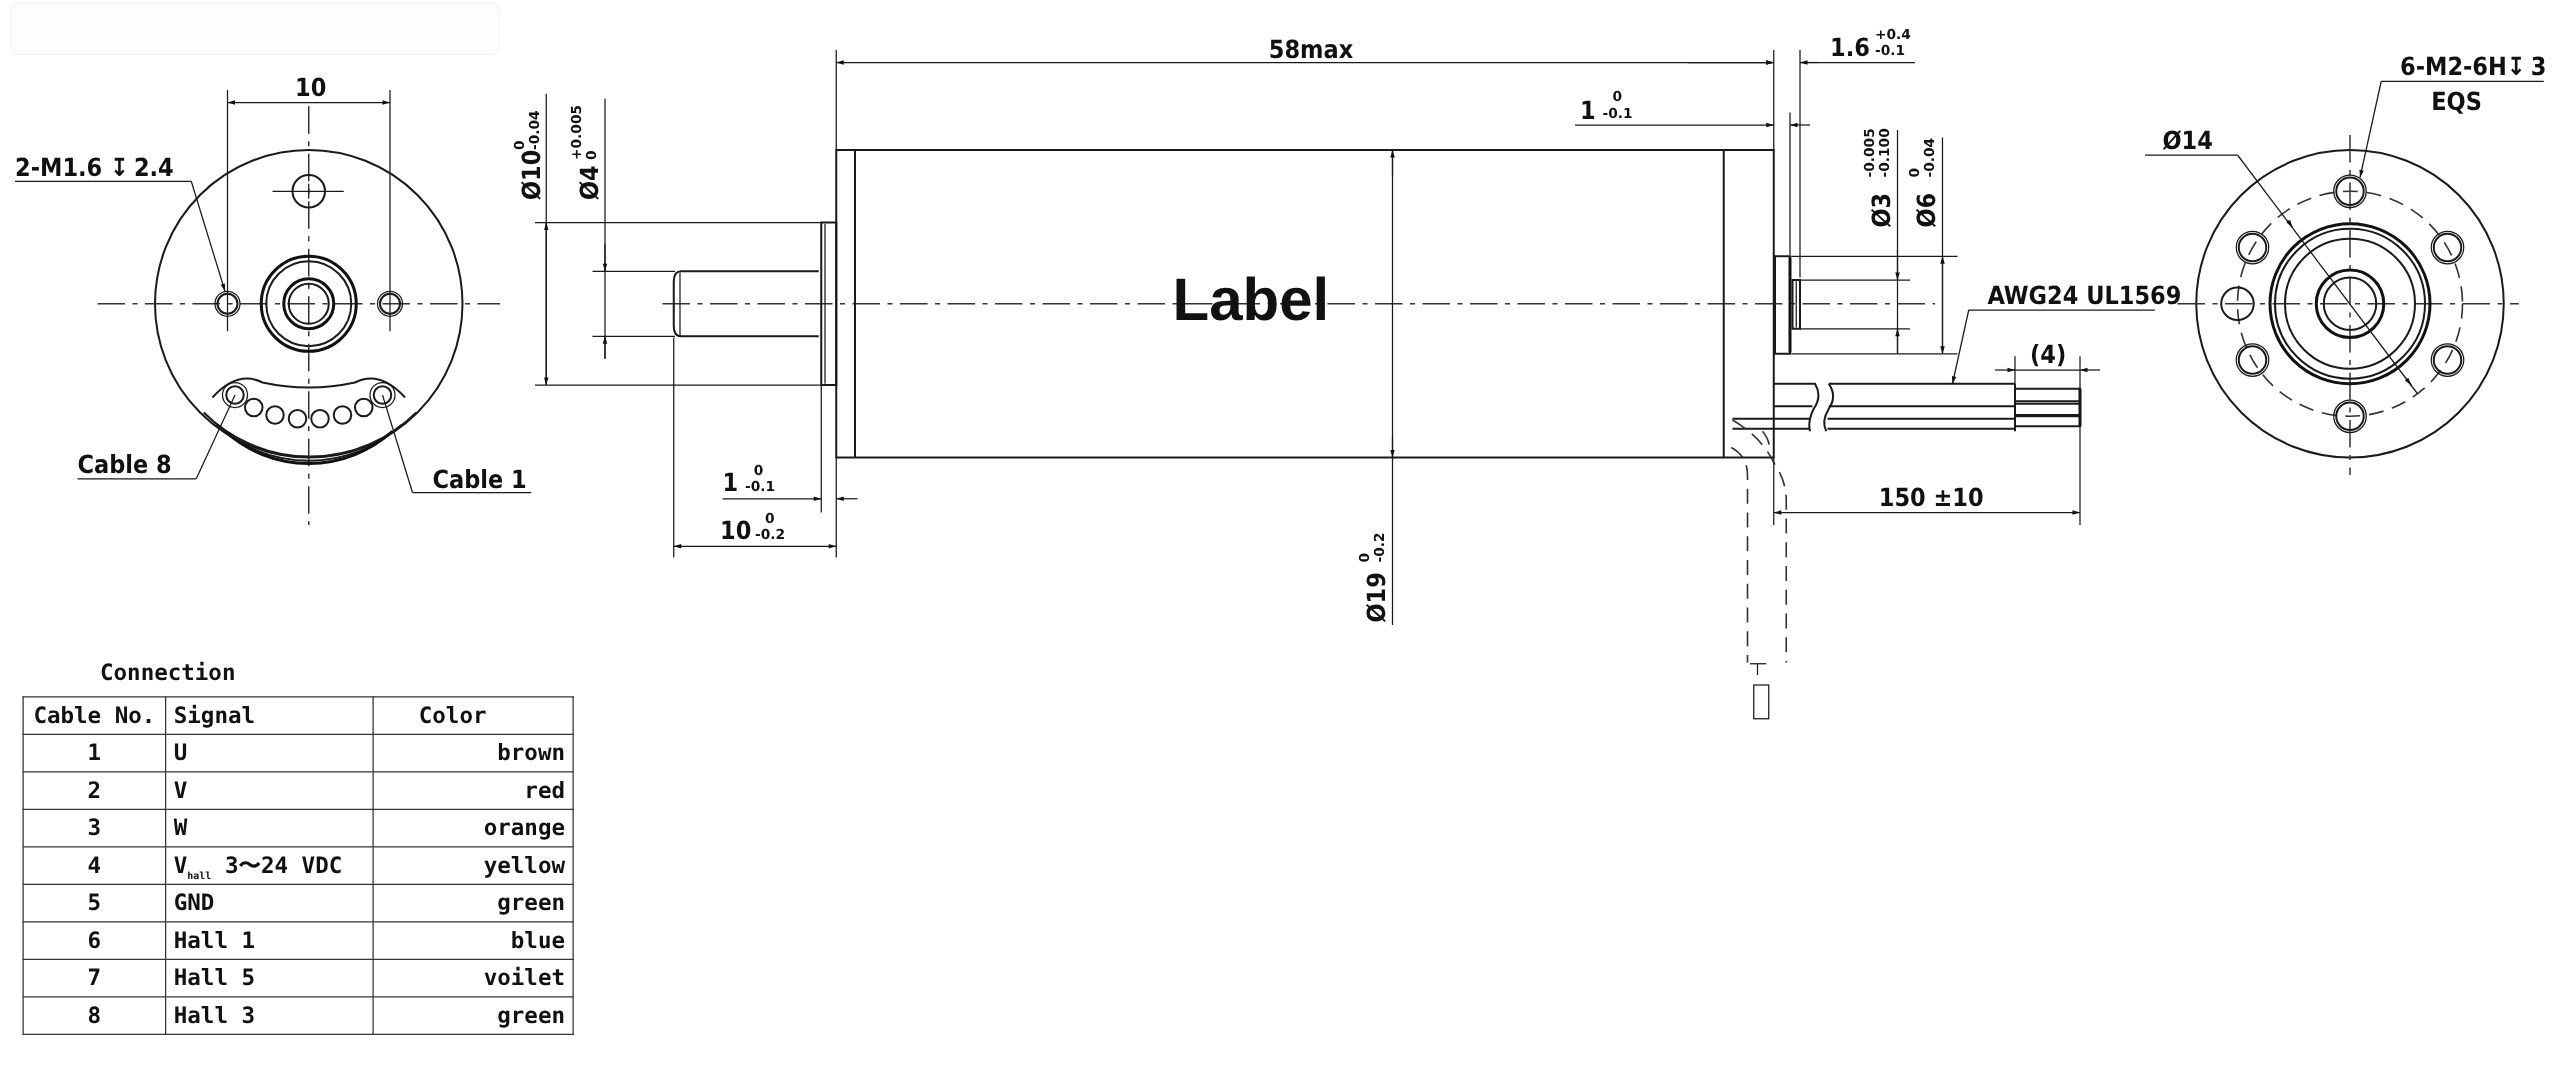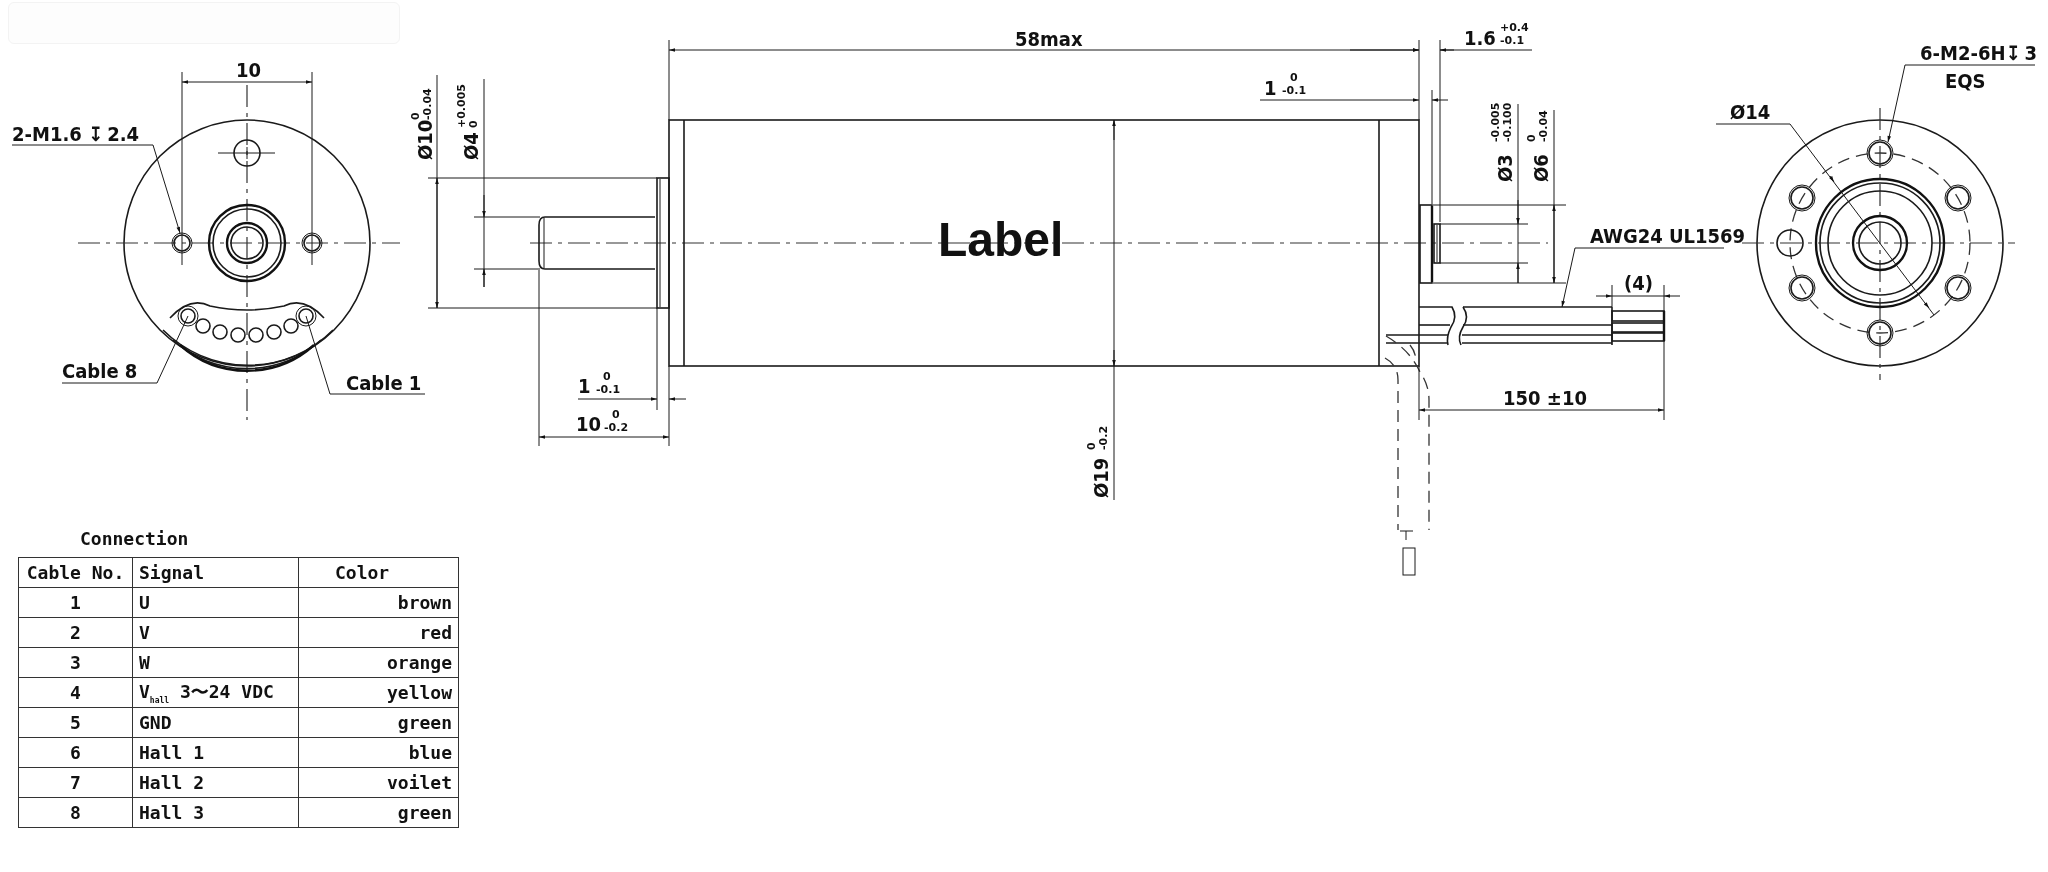--- a/index.html
+++ b/index.html
@@ -313,21 +313,21 @@
       <td class="c2">GND</td>
       <td class="c3">green</td>
     </tr>
     <tr>
       <td class="c1">6</td>
       <td class="c2">Hall 1</td>
       <td class="c3">blue</td>
     </tr>
     <tr>
       <td class="c1">7</td>
-      <td class="c2">Hall 2</td>
+      <td class="c2">Hall 5</td>
       <td class="c3">voilet</td>
     </tr>
     <tr>
       <td class="c1">8</td>
       <td class="c2">Hall 3</td>
       <td class="c3">green</td>
     </tr>
   </tbody>
 </table>
 

